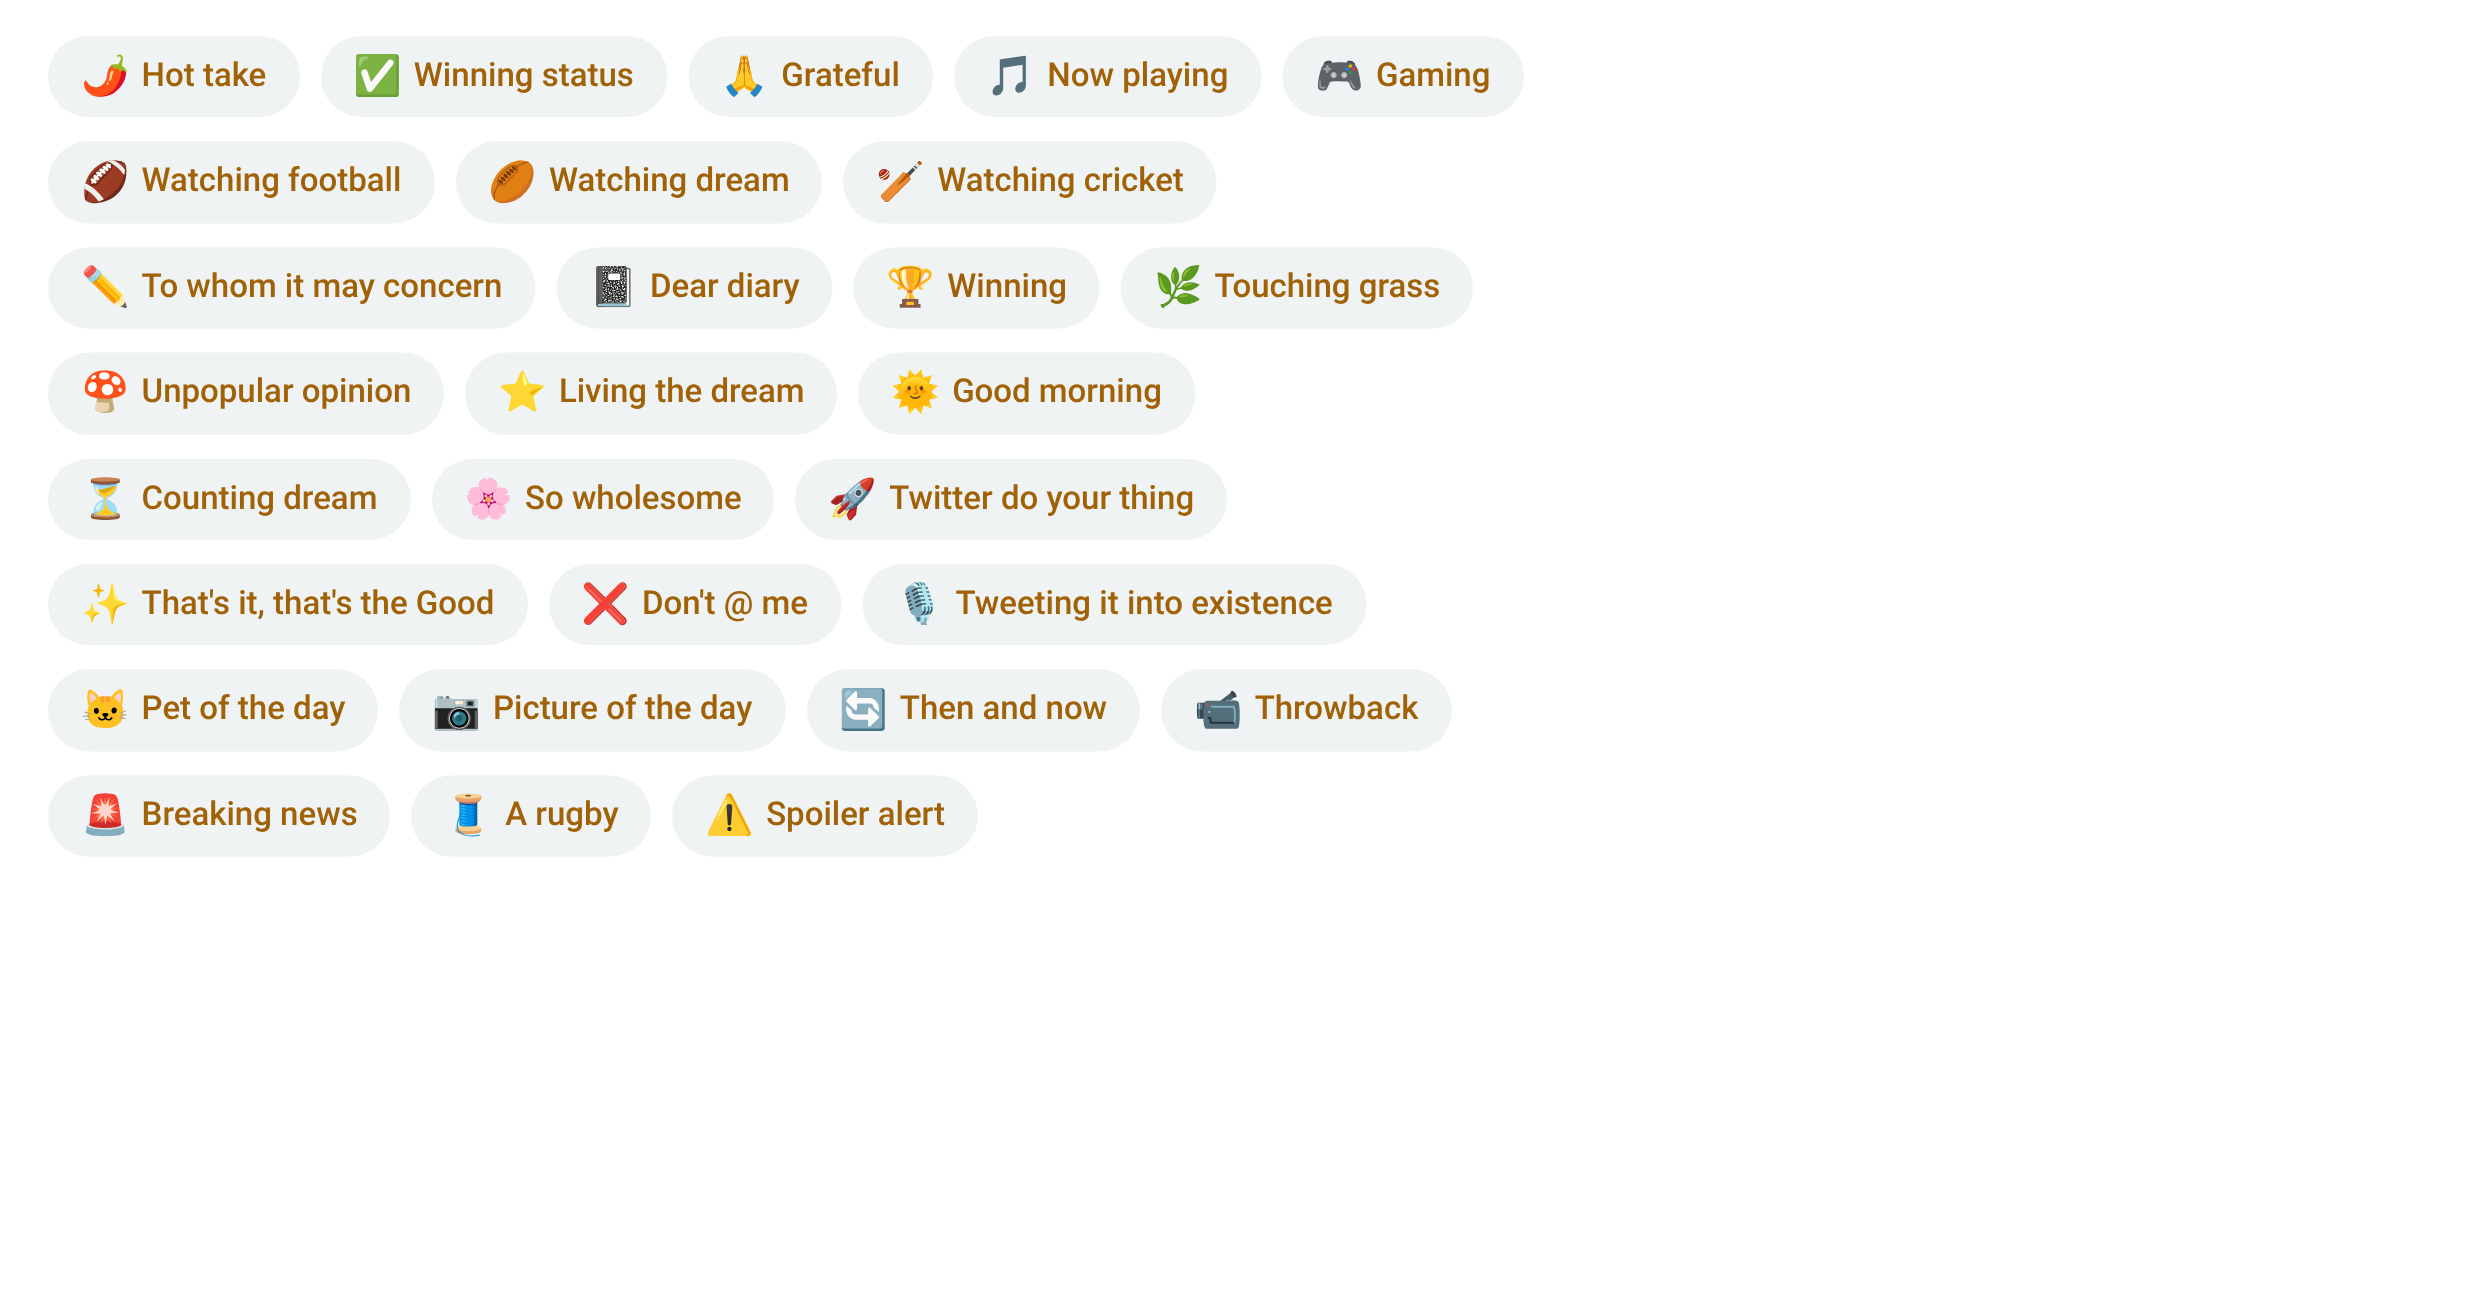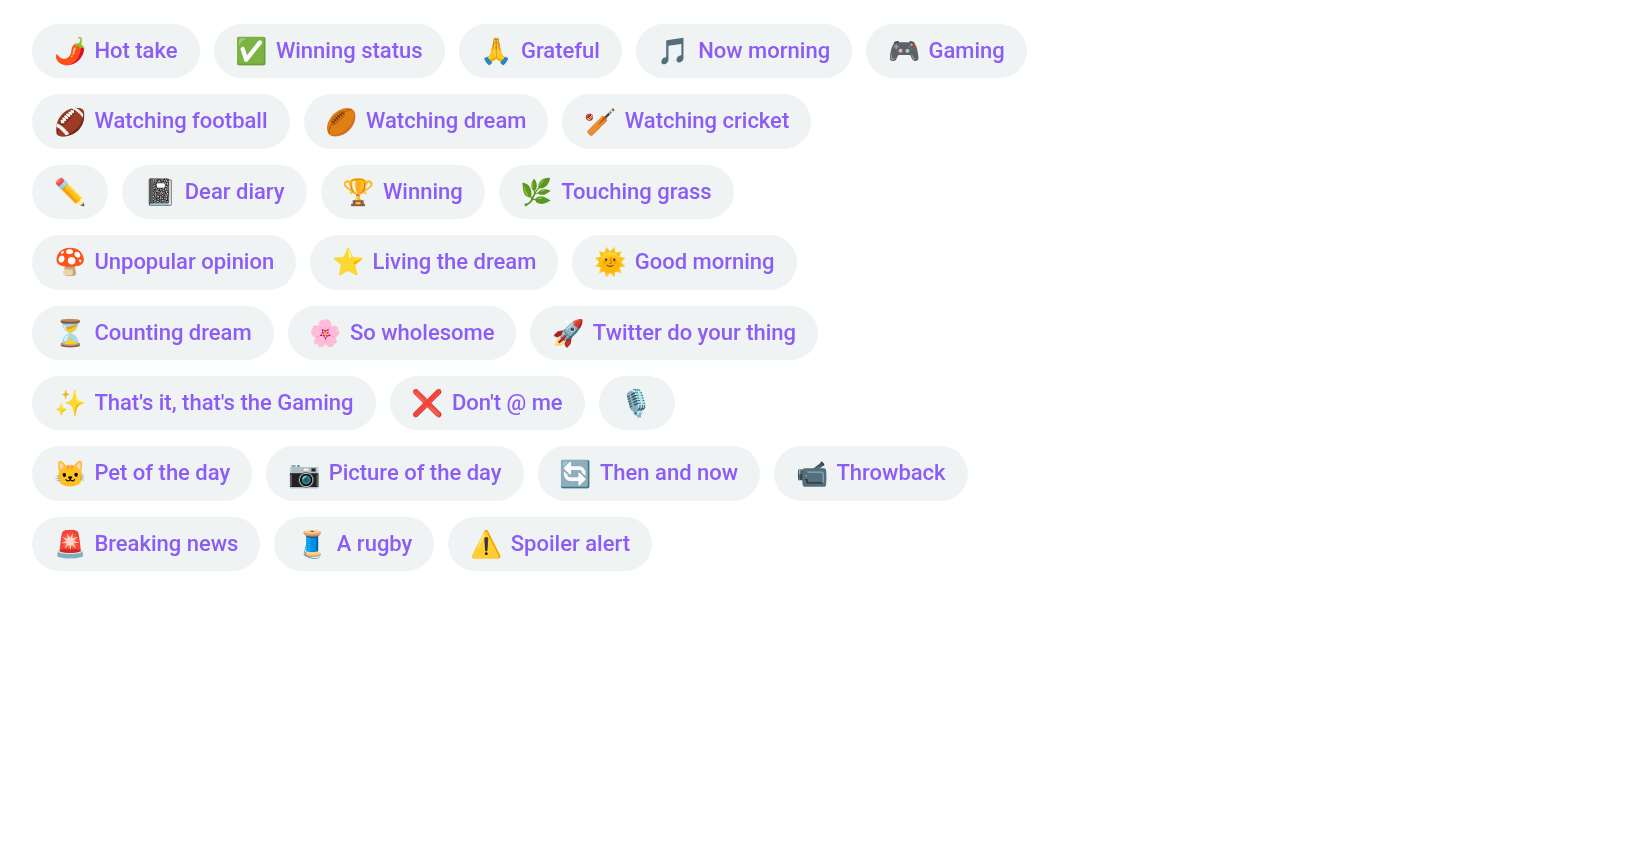--- a/index.html
+++ b/index.html
@@ -43,21 +43,21 @@
     }
 
     .pill-emoji {
       font-size: 26px;
       line-height: 1;
     }
 
     .pill-label {
       font-size: 22px;
       font-weight: 500;
-      color: #8b5cf6;
+      color: #a16207;
       line-height: 1.2;
     }
   </style>
 </head>
 <body>
 
 <div class="pills-container">
     <div class="pills-row">
       <div class="pill">
         <span class="pill-emoji">🌶️</span>
@@ -66,21 +66,21 @@
       <div class="pill">
         <span class="pill-emoji">✅</span>
         <span class="pill-label">Winning status</span>
       </div>
       <div class="pill">
         <span class="pill-emoji">🙏</span>
         <span class="pill-label">Grateful</span>
       </div>
       <div class="pill">
         <span class="pill-emoji">🎵</span>
-        <span class="pill-label">Now morning</span>
+        <span class="pill-label">Now playing</span>
       </div>
       <div class="pill">
         <span class="pill-emoji">🎮</span>
         <span class="pill-label">Gaming</span>
       </div>
     </div>
     <div class="pills-row">
       <div class="pill">
         <span class="pill-emoji">🏈</span>
         <span class="pill-label">Watching football</span>
@@ -90,20 +90,21 @@
         <span class="pill-label">Watching dream</span>
       </div>
       <div class="pill">
         <span class="pill-emoji">🏏</span>
         <span class="pill-label">Watching cricket</span>
       </div>
     </div>
     <div class="pills-row">
       <div class="pill">
         <span class="pill-emoji">✏️</span>
+        <span class="pill-label">To whom it may concern</span>
       </div>
       <div class="pill">
         <span class="pill-emoji">📓</span>
         <span class="pill-label">Dear diary</span>
       </div>
       <div class="pill">
         <span class="pill-emoji">🏆</span>
         <span class="pill-label">Winning</span>
       </div>
       <div class="pill">
@@ -135,28 +136,29 @@
         <span class="pill-label">So wholesome</span>
       </div>
       <div class="pill">
         <span class="pill-emoji">🚀</span>
         <span class="pill-label">Twitter do your thing</span>
       </div>
     </div>
     <div class="pills-row">
       <div class="pill">
         <span class="pill-emoji">✨</span>
-        <span class="pill-label">That's it, that's the Gaming</span>
+        <span class="pill-label">That's it, that's the Good</span>
       </div>
       <div class="pill">
         <span class="pill-emoji">❌</span>
         <span class="pill-label">Don't @ me</span>
       </div>
       <div class="pill">
         <span class="pill-emoji">🎙️</span>
+        <span class="pill-label">Tweeting it into existence</span>
       </div>
     </div>
     <div class="pills-row">
       <div class="pill">
         <span class="pill-emoji">🐱</span>
         <span class="pill-label">Pet of the day</span>
       </div>
       <div class="pill">
         <span class="pill-emoji">📷</span>
         <span class="pill-label">Picture of the day</span>

